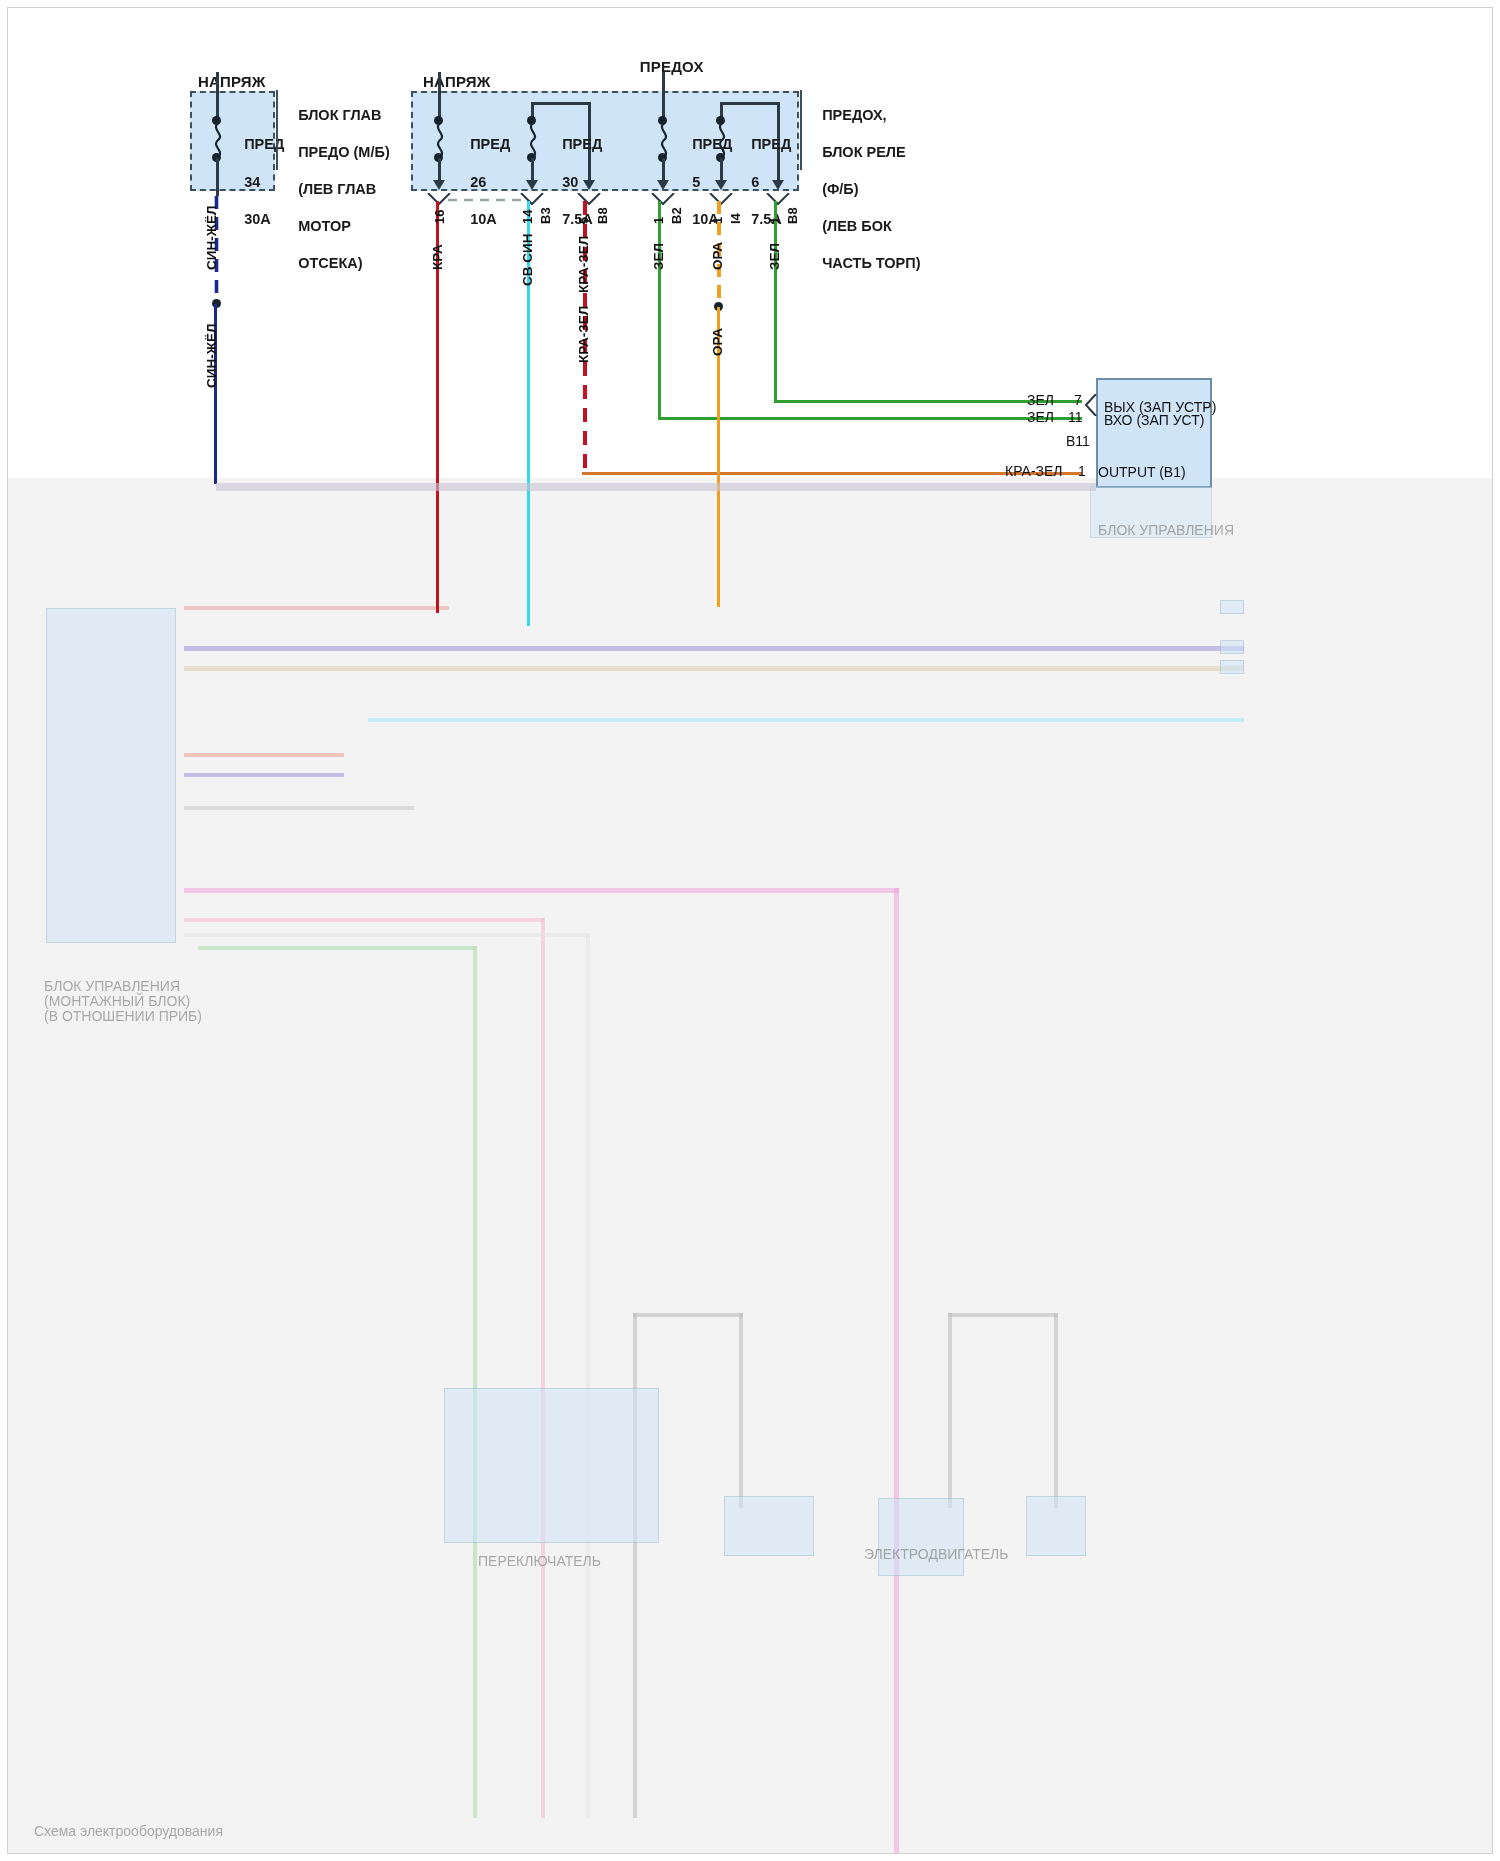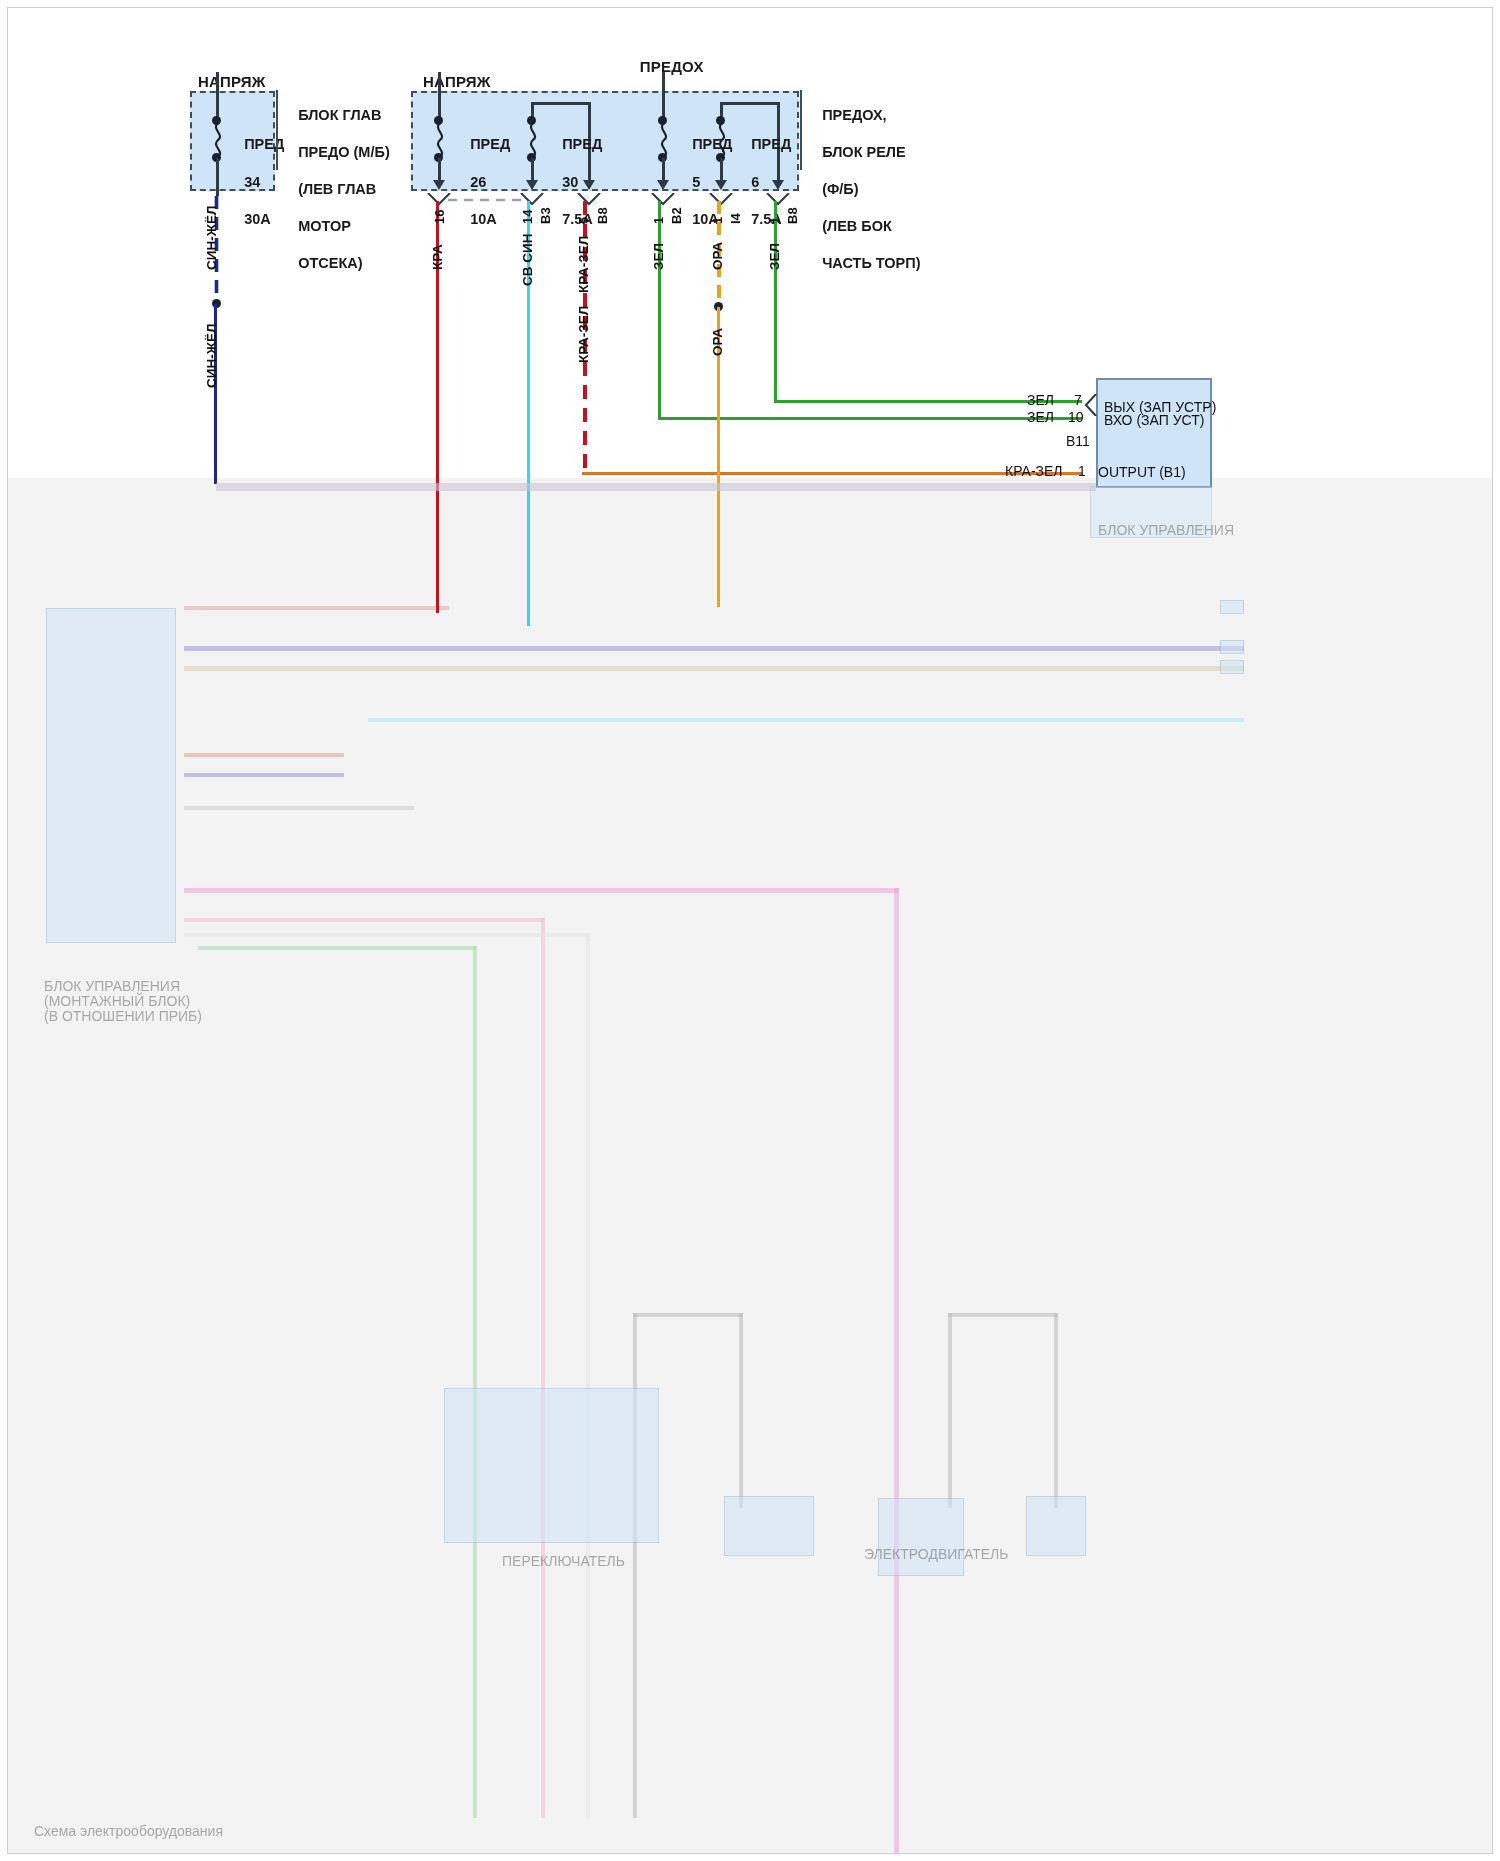--- a/index.html
+++ b/index.html
@@ -72,21 +72,21 @@
     <div class="fdw" style="left:731px;top:835px;width:4px;height:195px;background:#b9b9b9;"></div>
     <div class="fdw" style="left:940px;top:835px;width:4px;height:195px;background:#b9b9b9;"></div>
     <div class="fdw" style="left:940px;top:835px;width:110px;height:4px;background:#b9b9b9;"></div>
     <div class="fdw" style="left:1046px;top:835px;width:4px;height:195px;background:#b9b9b9;"></div>
 
     <div class="fdbox" style="left:1212px;top:122px;width:24px;height:14px;"></div>
     <div class="fdbox" style="left:1212px;top:162px;width:24px;height:14px;"></div>
     <div class="fdbox" style="left:1212px;top:182px;width:24px;height:14px;"></div>
 
     <div class="fdbox" style="left:436px;top:910px;width:215px;height:155px;"></div>
-    <div class="fdtxt" style="left:470px;top:1075px;padding-left:24px;">ПЕРЕКЛЮЧАТЕЛЬ</div>
+    <div class="fdtxt" style="left:470px;top:1075px;">ПЕРЕКЛЮЧАТЕЛЬ</div>
     <div class="fdbox" style="left:716px;top:1018px;width:90px;height:60px;"></div>
     <div class="fdbox" style="left:870px;top:1020px;width:86px;height:78px;"></div>
     <div class="fdbox" style="left:1018px;top:1018px;width:60px;height:60px;"></div>
     <div class="fdtxt" style="left:856px;top:1068px;">ЭЛЕКТРОДВИГАТЕЛЬ</div>
     <div class="fdtxt" style="left:26px;top:1345px;">Схема электрооборудования</div>
   </div>
 
   <div class="txt hdr" style="left:150px;top:46px;width:130px;">
     <span>НАПРЯЖ</span><br>
     <span>ОТ АККУМ</span>
@@ -301,21 +301,21 @@
     <span>7</span></div>
   <svg style="position:absolute;left:1077px;top:386px;width:13px;height:22px;" viewBox="0 0 13 22">
     <path d="M11 0 L1 11 L11 22" fill="none" stroke="#2b3a45" stroke-width="2"></path>
       </svg>
   <div class="ecuTxt" style="left:1096px;top:391px;">
     <span>ВЫХ (ЗАП УСТР)</span></div>
 
   <div class="ecuTxt" style="left:1019px;top:401px;">
     <span>ЗЕЛ</span></div>
   <div class="ecuTxt" style="left:1060px;top:401px;">
-    <span>10</span></div>
+    <span>11</span></div>
   <div class="ecuTxt" style="left:1096px;top:404px;">
     <span>ВХО (ЗАП УСТ)</span></div>
 
   <div class="ecuTxt" style="left:1058px;top:425px;">
     <span>B11</span></div>
 
   <div class="ecuTxt" style="left:997px;top:455px;">
     <span>КРА-ЗЕЛ</span></div>
   <div class="ecuTxt" style="left:1070px;top:455px;">
     <span>1</span></div>

